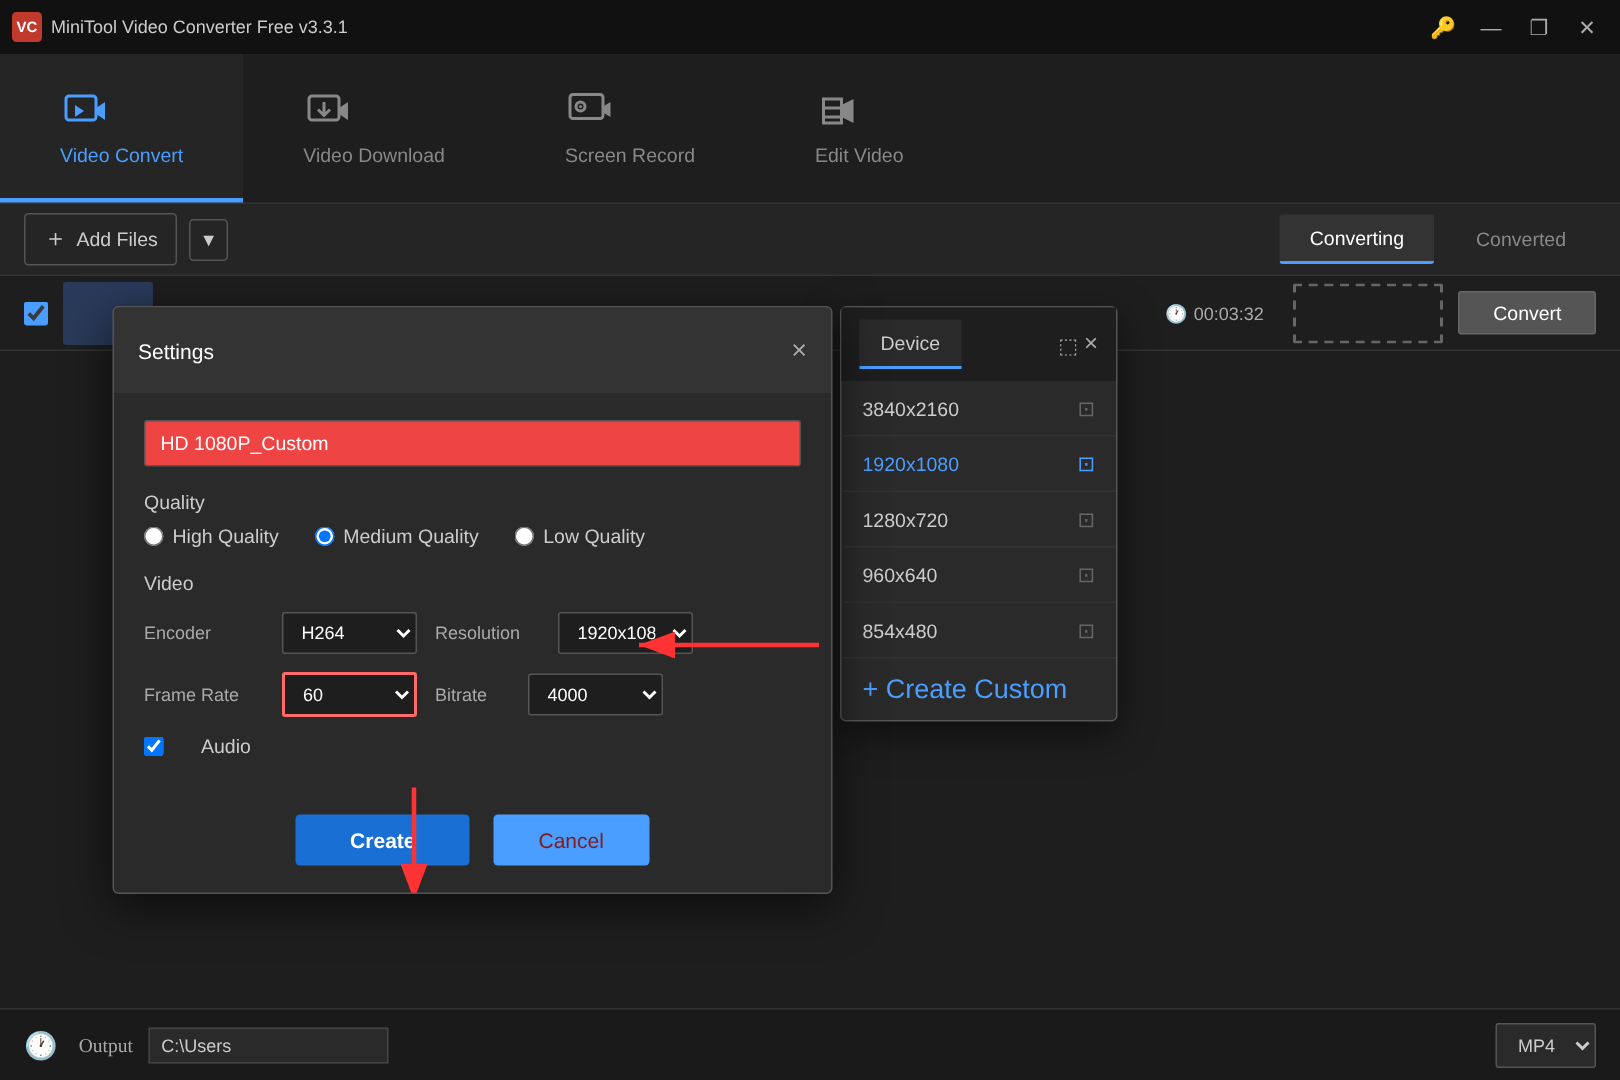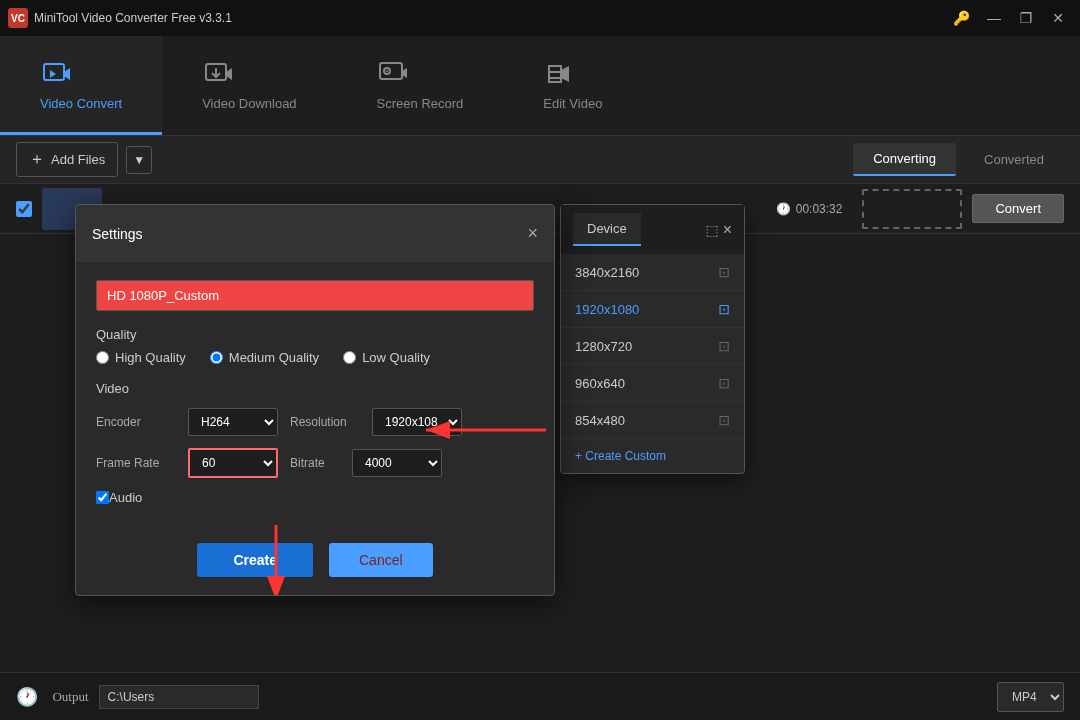--- a/index.html
+++ b/index.html
@@ -262,21 +262,21 @@
       border-radius: 2px;
       width: 90px;
       cursor: pointer;
     }
     .form-select.highlighted {
       border: 2px solid #ff6b6b;
     }
     .checkbox-row {
       display: flex;
       align-items: center;
-      gap: 0;
+      gap: 25px;
       margin-bottom: 12px;
     }
     .checkbox-row input { cursor: pointer; }
     .checkbox-row label { font-size: 13px; color: #ccc; }
     .modal-footer {
       display: flex;
       justify-content: center;
       gap: 16px;
       padding: 8px 20px 18px;
     }
@@ -383,21 +383,21 @@
     }
     .res-item.selected { color: #4a9eff; }
     .res-edit-icon { color: #666; font-size: 14px; }
 
     #create-custom-btn {
       display: flex;
       align-items: center;
       gap: 6px;
       padding: 10px 14px;
       cursor: pointer;
-      font-size: 12px;
+      font-size: 18px;
       color: #4a9eff;
     }
 
     
     #device-tab {
       padding: 8px 14px;
       background: #2a2a2a;
       color: #ccc;
       font-size: 13px;
       border-bottom: 2px solid #4a9eff;

